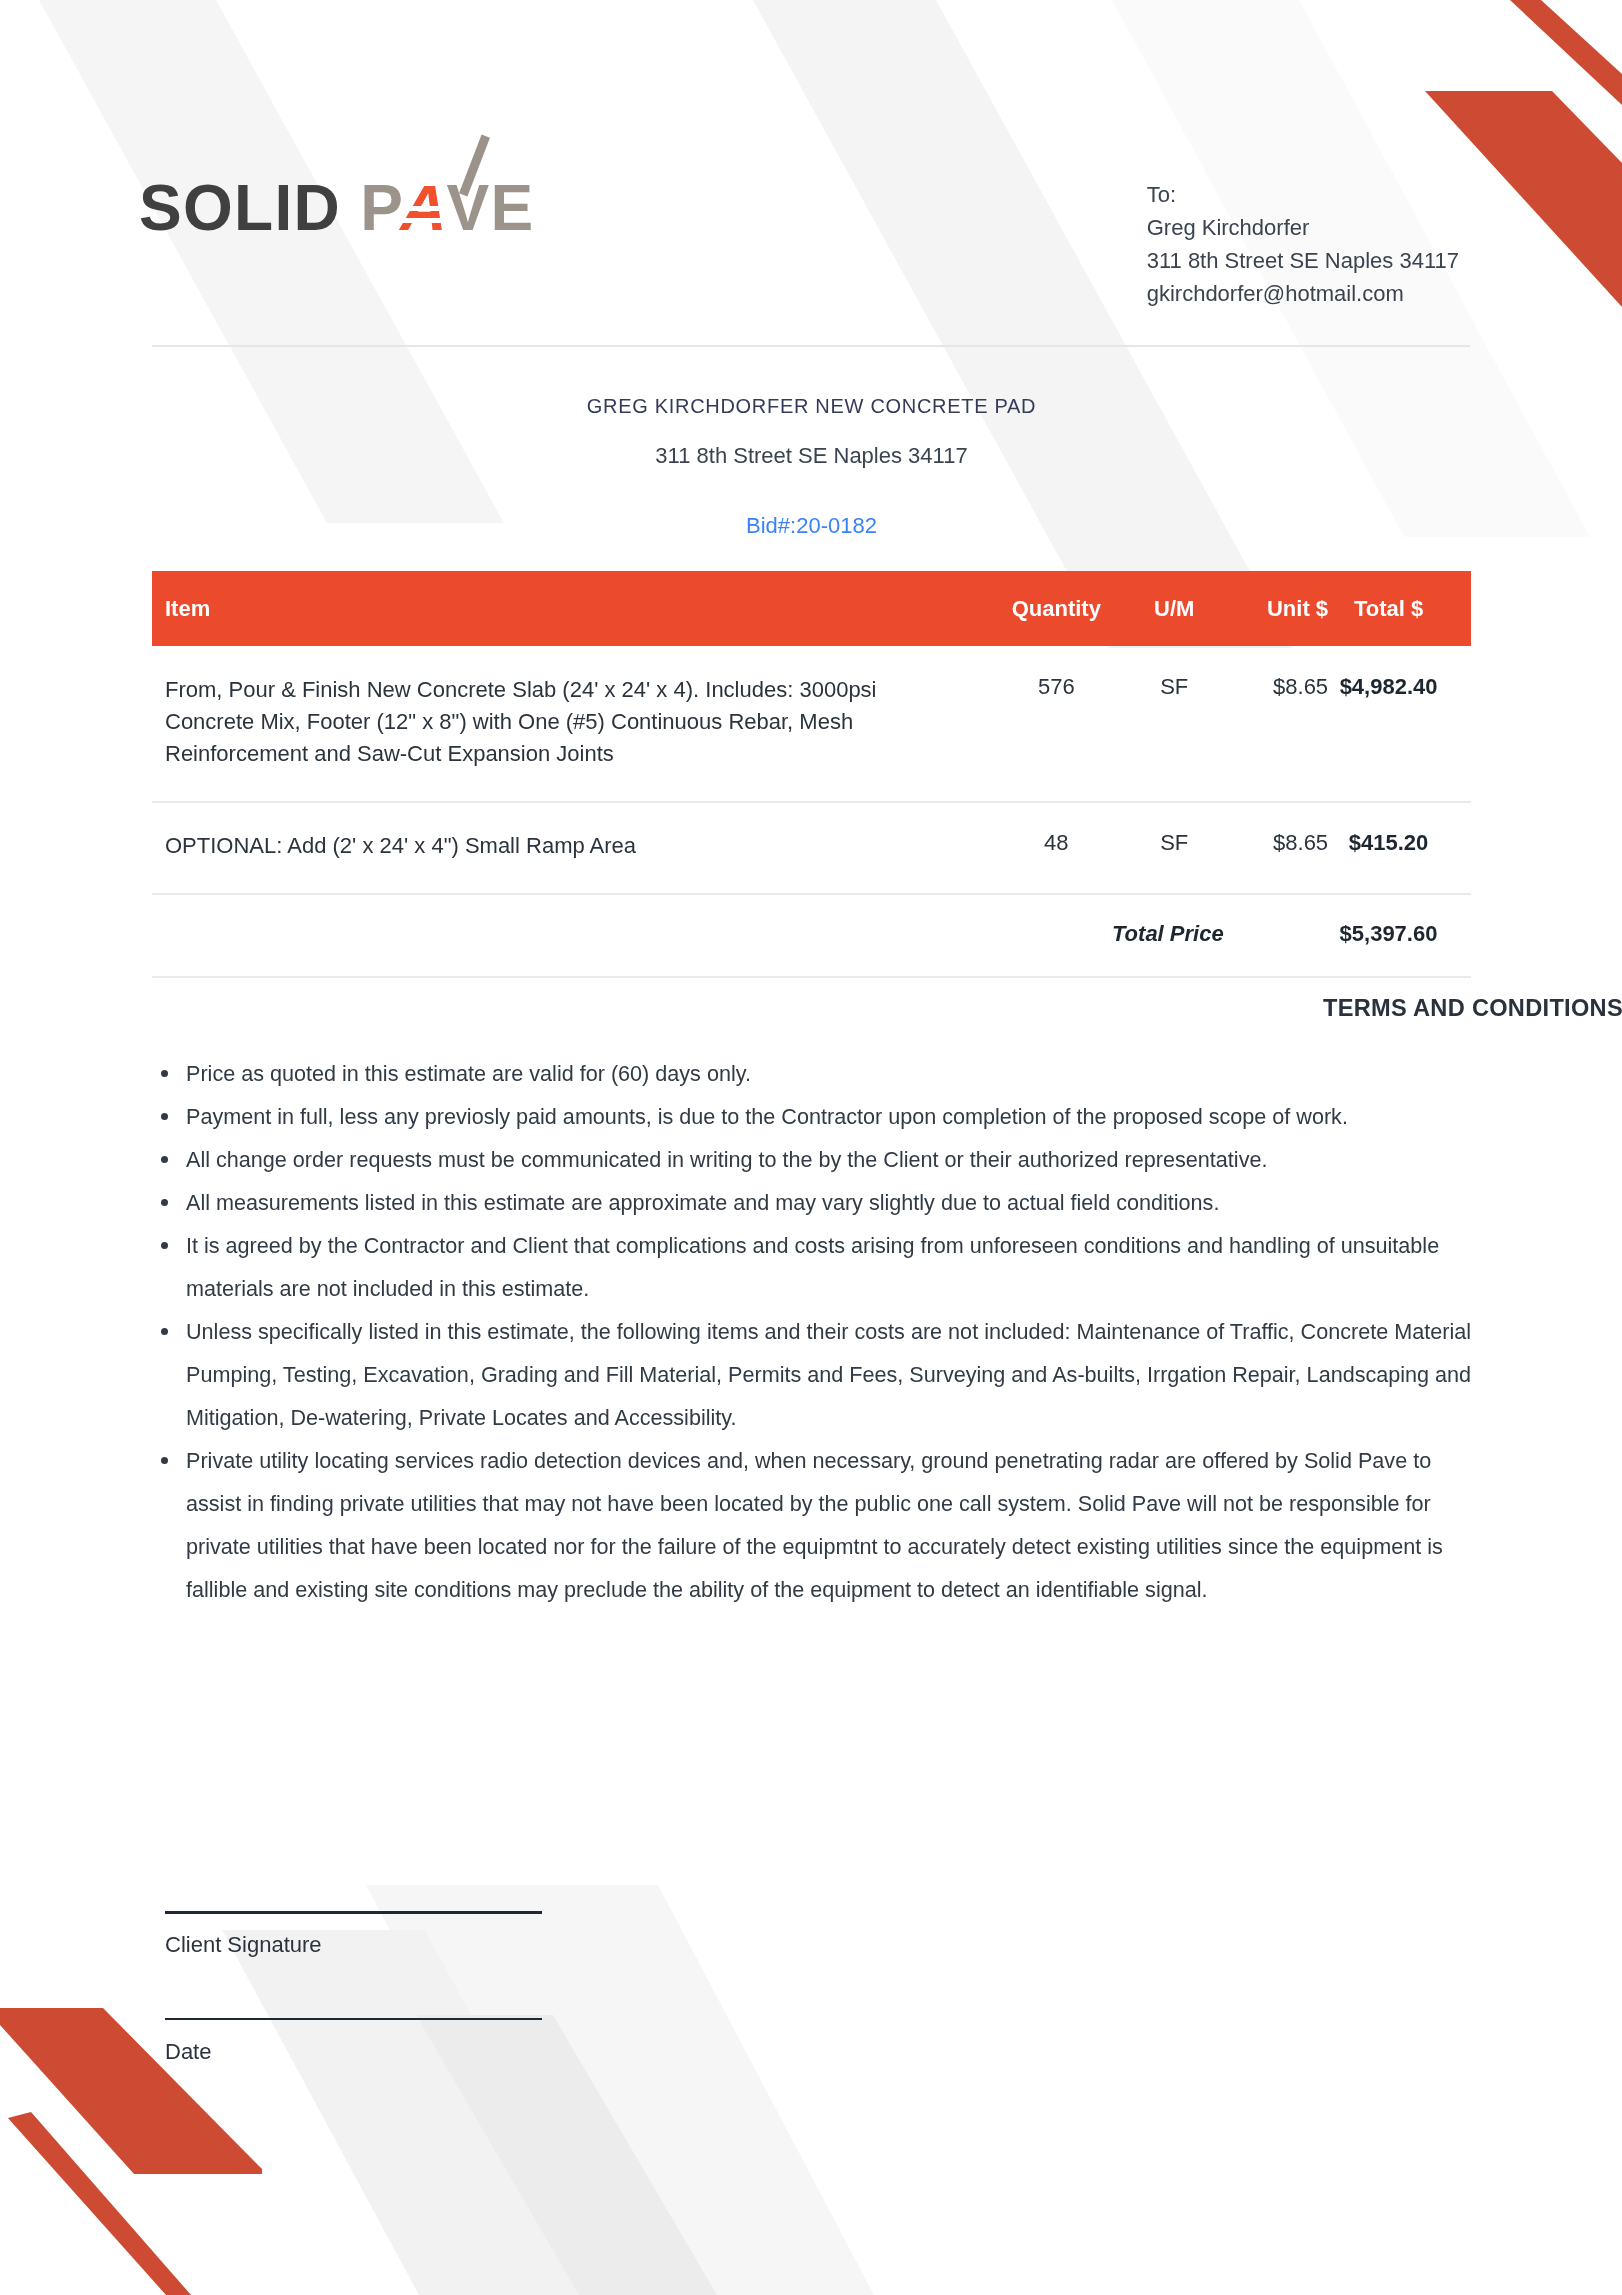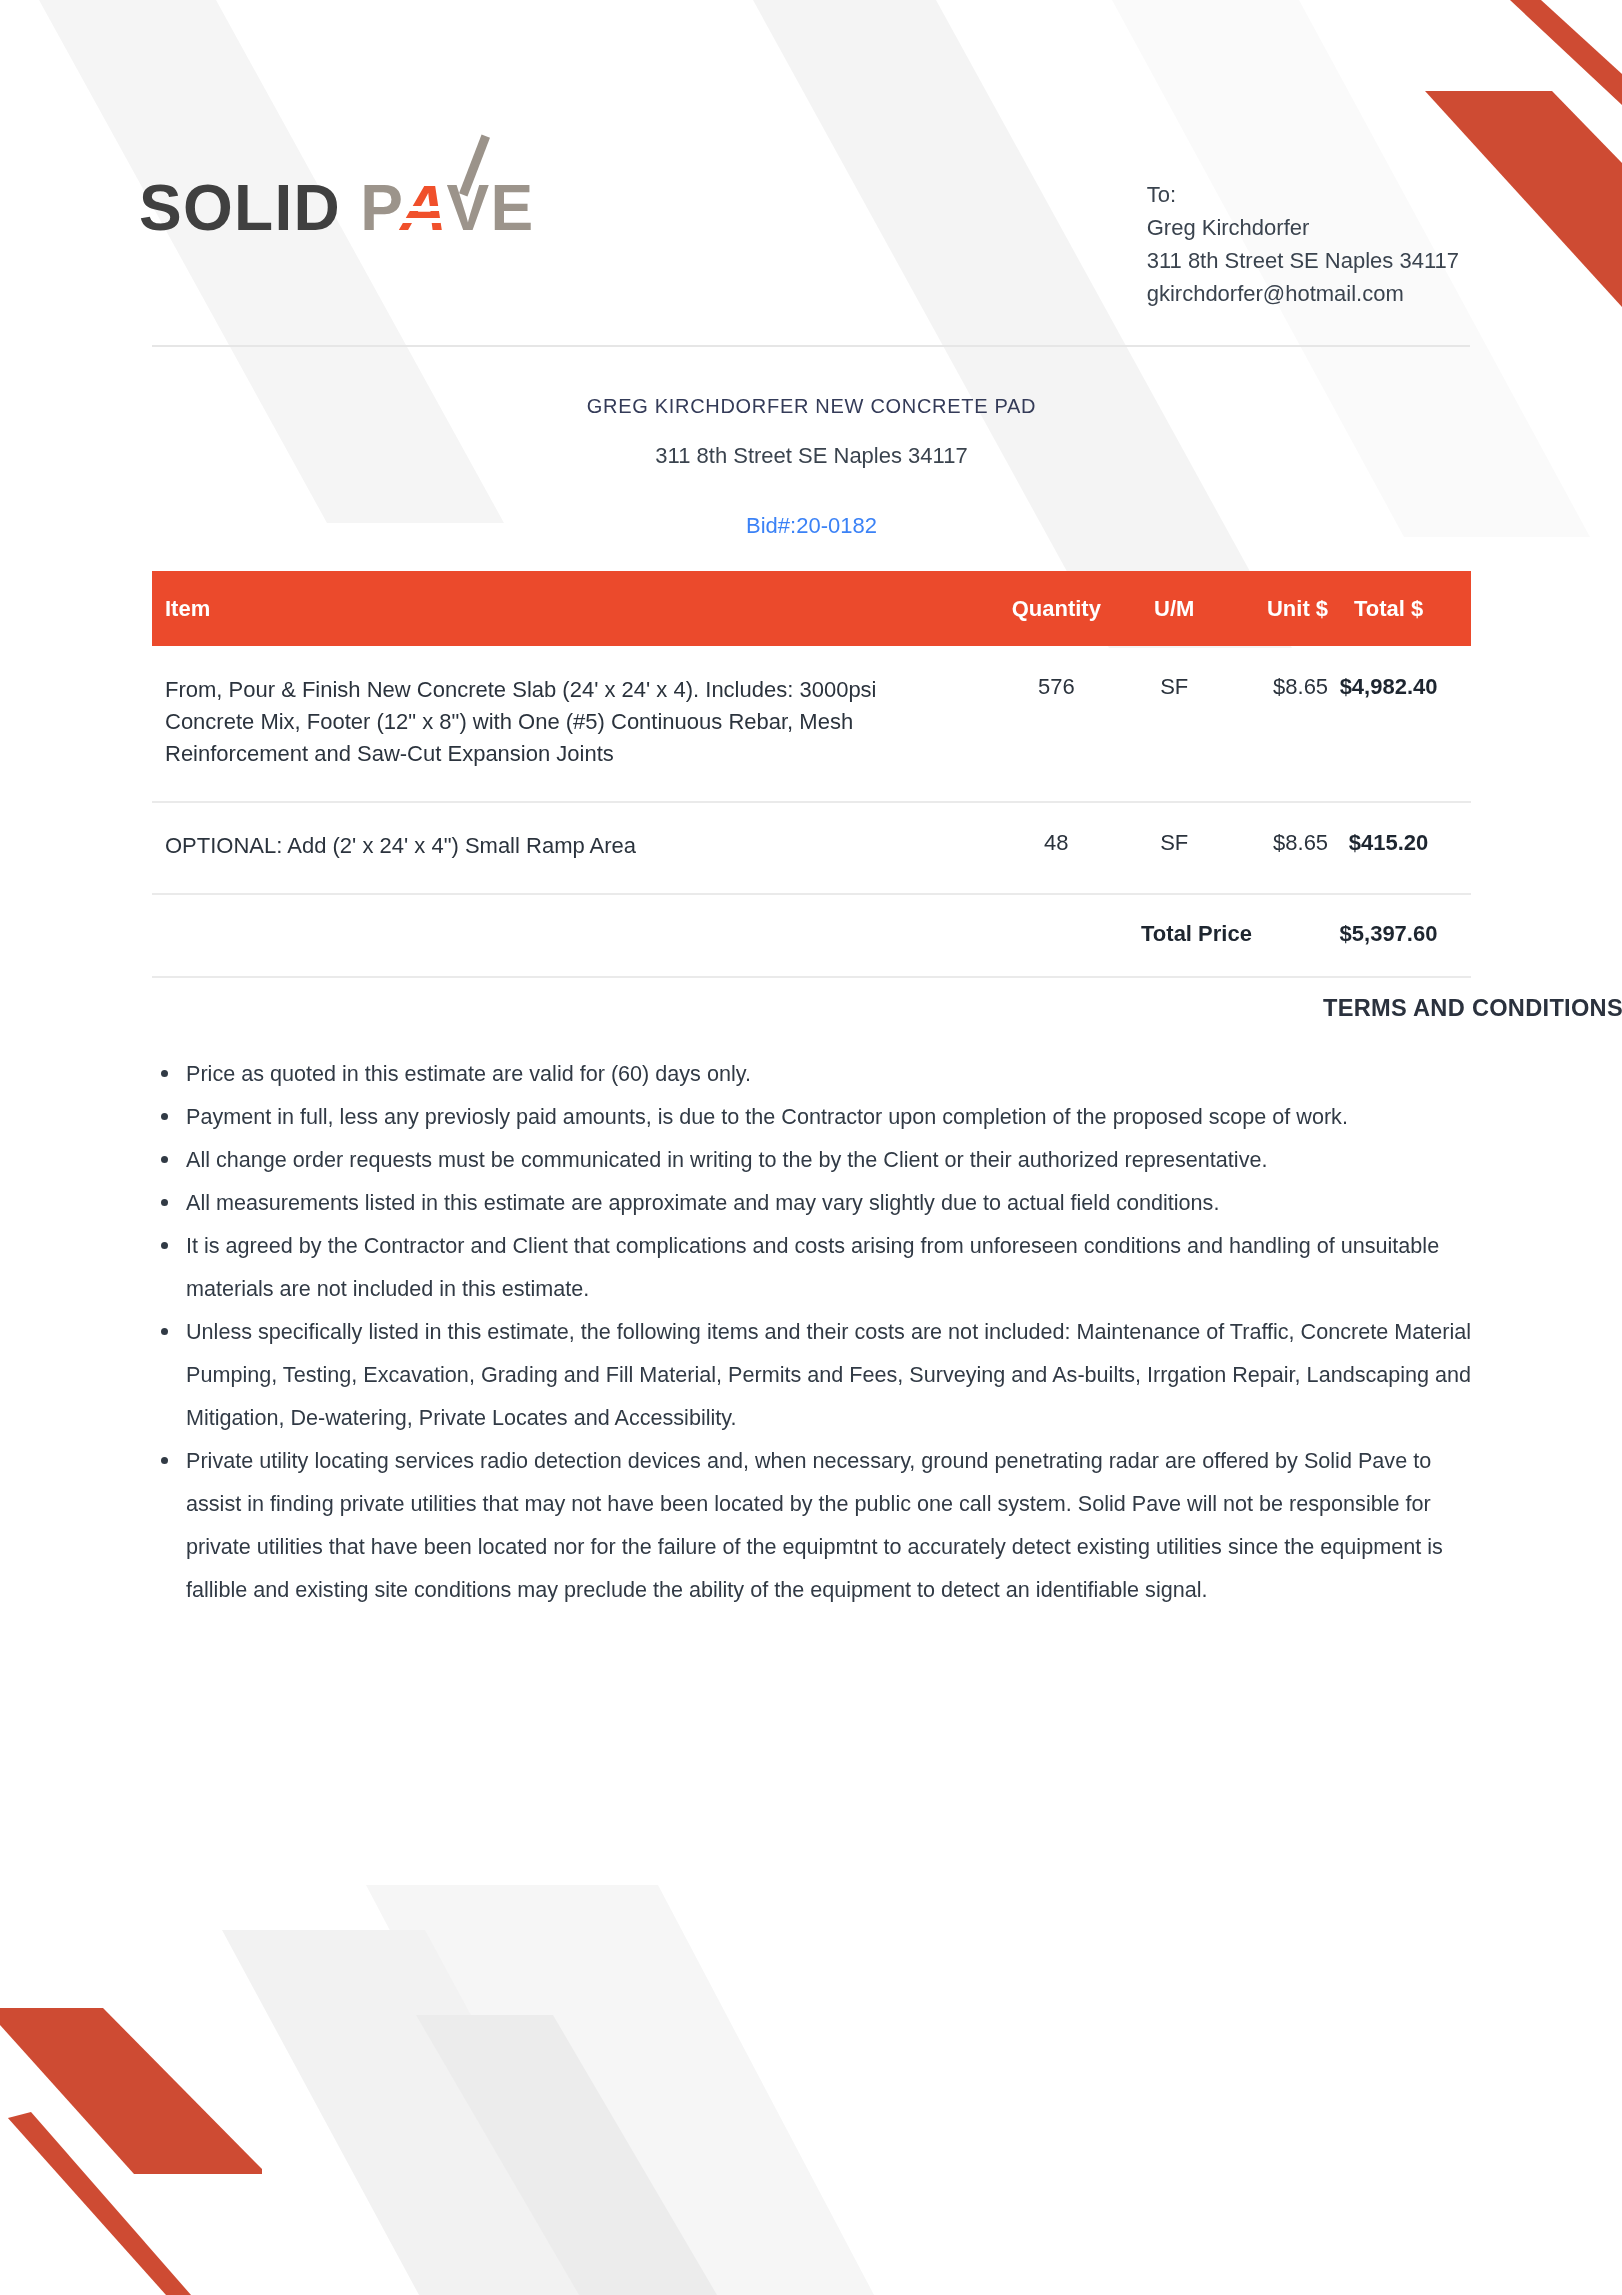--- a/index.html
+++ b/index.html
@@ -54,22 +54,22 @@
   .t-row  { display:flex; align-items:flex-start; padding:27.5px 0 31px 0; }
   .t-sep  { height:2px; background:#eaeaea; }
   .c-item { width:823px; padding-left:13px; padding-right:46px; line-height:32px; }
   .c-qty  { width:164px; text-align:center; }
   .c-um   { width:72px; text-align:center; }
   .c-unit { width:118px; text-align:right; }
   .c-total{ width:143px; text-align:center; padding-right:22px; }
   .bold-cell { font-weight:bold; color:#1e2630; }
   .t-total-row { display:flex; align-items:center; padding:26px 0 29px 0; }
   .c-total-spacer { flex:1; }
-  .c-total-label { width:216px; text-align:center; padding-right:47px;
-                   font-weight:bold; color:#1e2630; }
+  .c-total-label { width:216px; text-align:left; padding-right:47px;
+                   font-weight:bold; color:#1e2630;font-style:italic; }
 
   
   .terms-heading { position:absolute; left:0; top:995px; width:1623px; text-align:right;
                    font-size:23.6px; font-weight:bold; color:#2b323e; letter-spacing:0.3px; z-index:3; }
   .terms-list { position:absolute; left:152px; top:1052px; width:1328px; list-style:none; z-index:3; }
   .terms-list li { position:relative; padding-left:34px; font-size:21.6px; line-height:43px; color:#313a45; }
   .terms-list li::before { content:""; position:absolute; left:9.2px; top:18.3px;
                            width:7.2px; height:7.2px; border-radius:50%; background:#313a45; }
 
   
@@ -152,15 +152,21 @@
   <ul class="terms-list">
     <li>Price as quoted in this estimate are valid for (60) days only.</li>
     <li>Payment in full, less any previosly paid amounts, is due to the Contractor upon completion of the proposed scope of work.</li>
     <li>All change order requests must be communicated in writing to the by the Client or their authorized representative.</li>
     <li>All measurements listed in this estimate are approximate and may vary slightly due to actual field conditions.</li>
     <li>It is agreed by the  Contractor and Client that complications and costs arising from unforeseen conditions and handling of unsuitable materials are not included in this estimate.</li>
     <li>Unless specifically listed in this estimate, the following items and their costs are not included: Maintenance of Traffic, Concrete Material Pumping, Testing, Excavation, Grading and Fill Material,  Permits and Fees, Surveying and As-builts, Irrgation Repair, Landscaping and Mitigation, De-watering, Private Locates and Accessibility.</li>
     <li>Private utility locating services radio detection devices and, when necessary, ground penetrating radar are offered by Solid Pave to assist in finding private utilities that may not have been located by the public one call system. Solid Pave will not be responsible for private utilities that have been located nor for the failure of the equipmtnt to accurately detect existing utilities since the equipment is fallible and existing site conditions may preclude the ability of the equipment to detect an identifiable signal.</li>
   </ul>
 
+  <div class="sig-block">
+    <div class="sig-line"></div>
+    <div class="sig-label">Client Signature</div>
+    <div class="sig-line sig-line-2"></div>
+    <div class="sig-label">Date</div>
+  </div>
 
 </div>
 
 
 </body></html>

